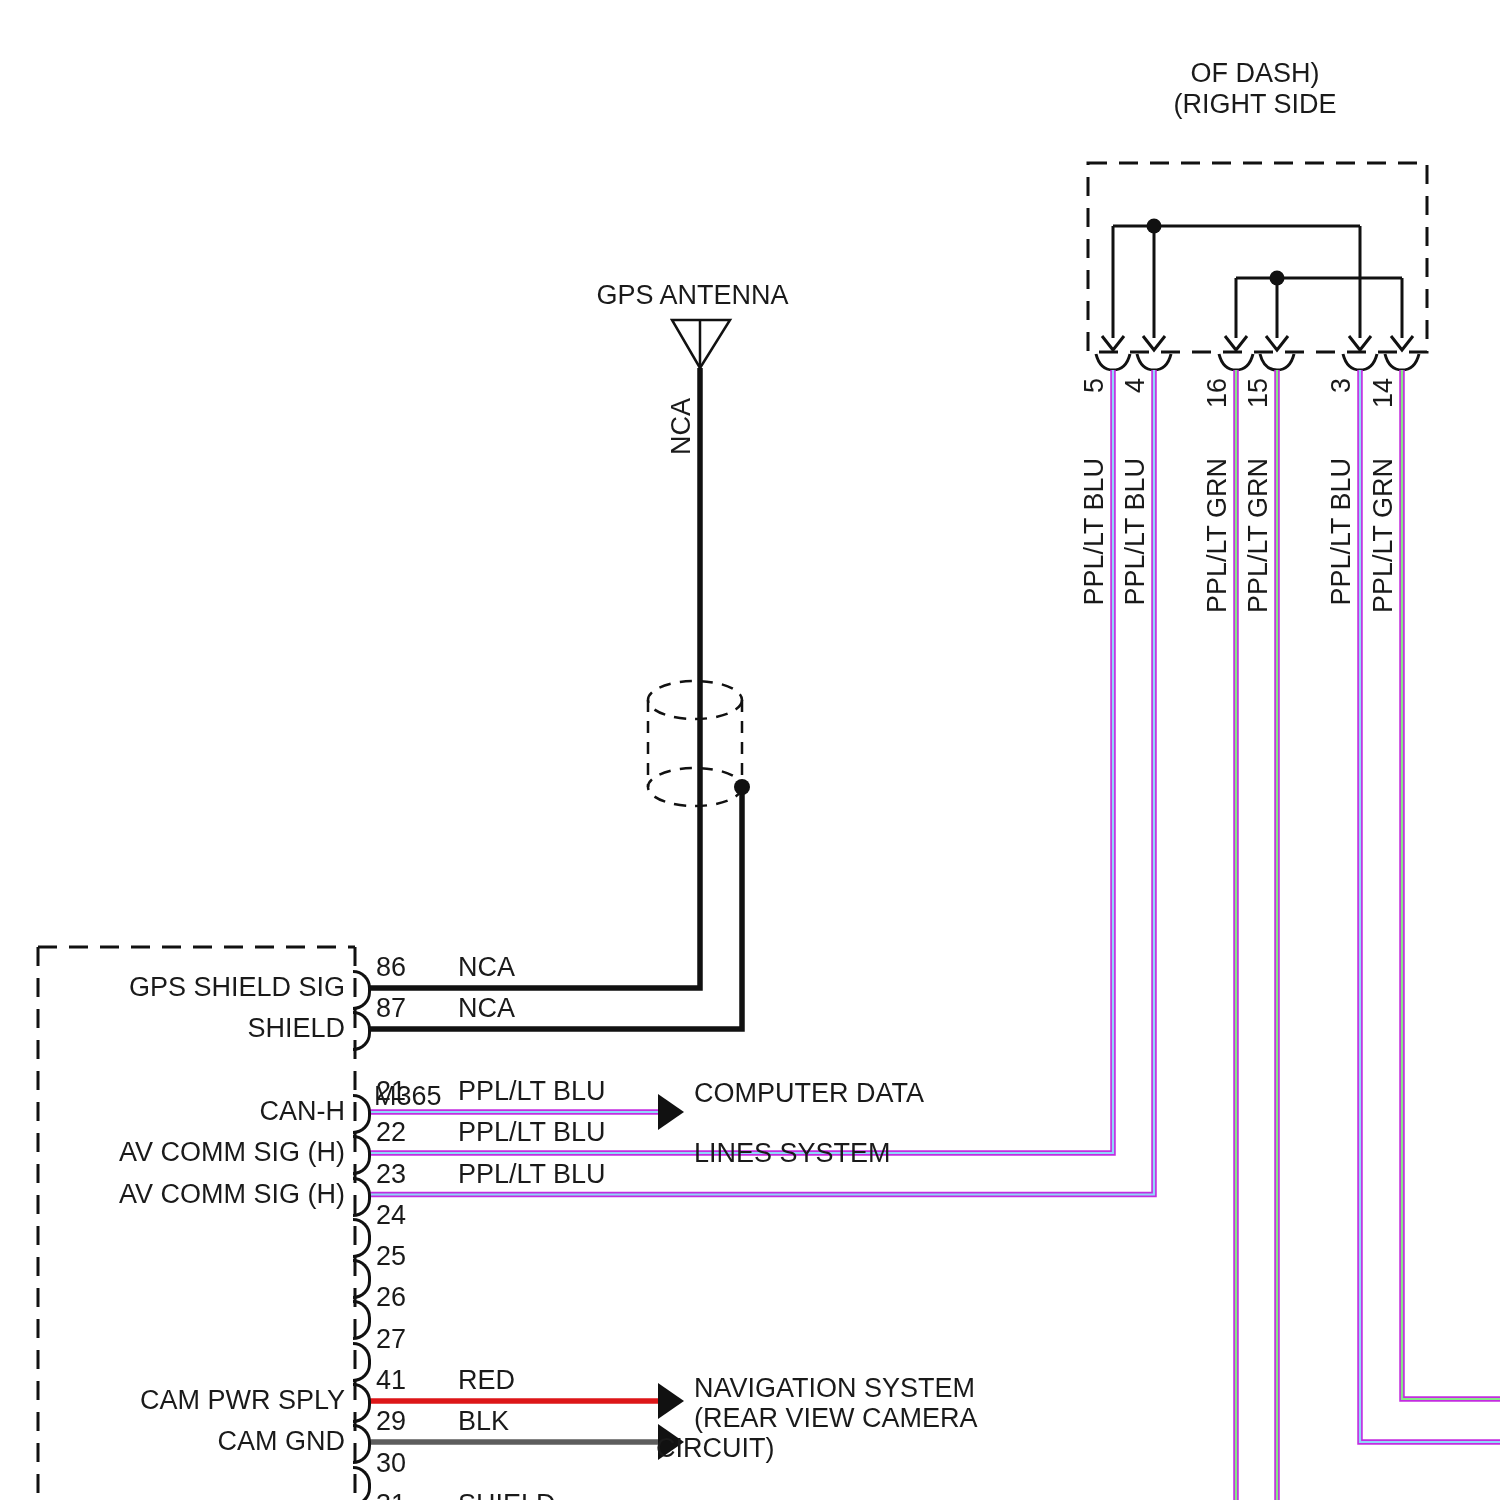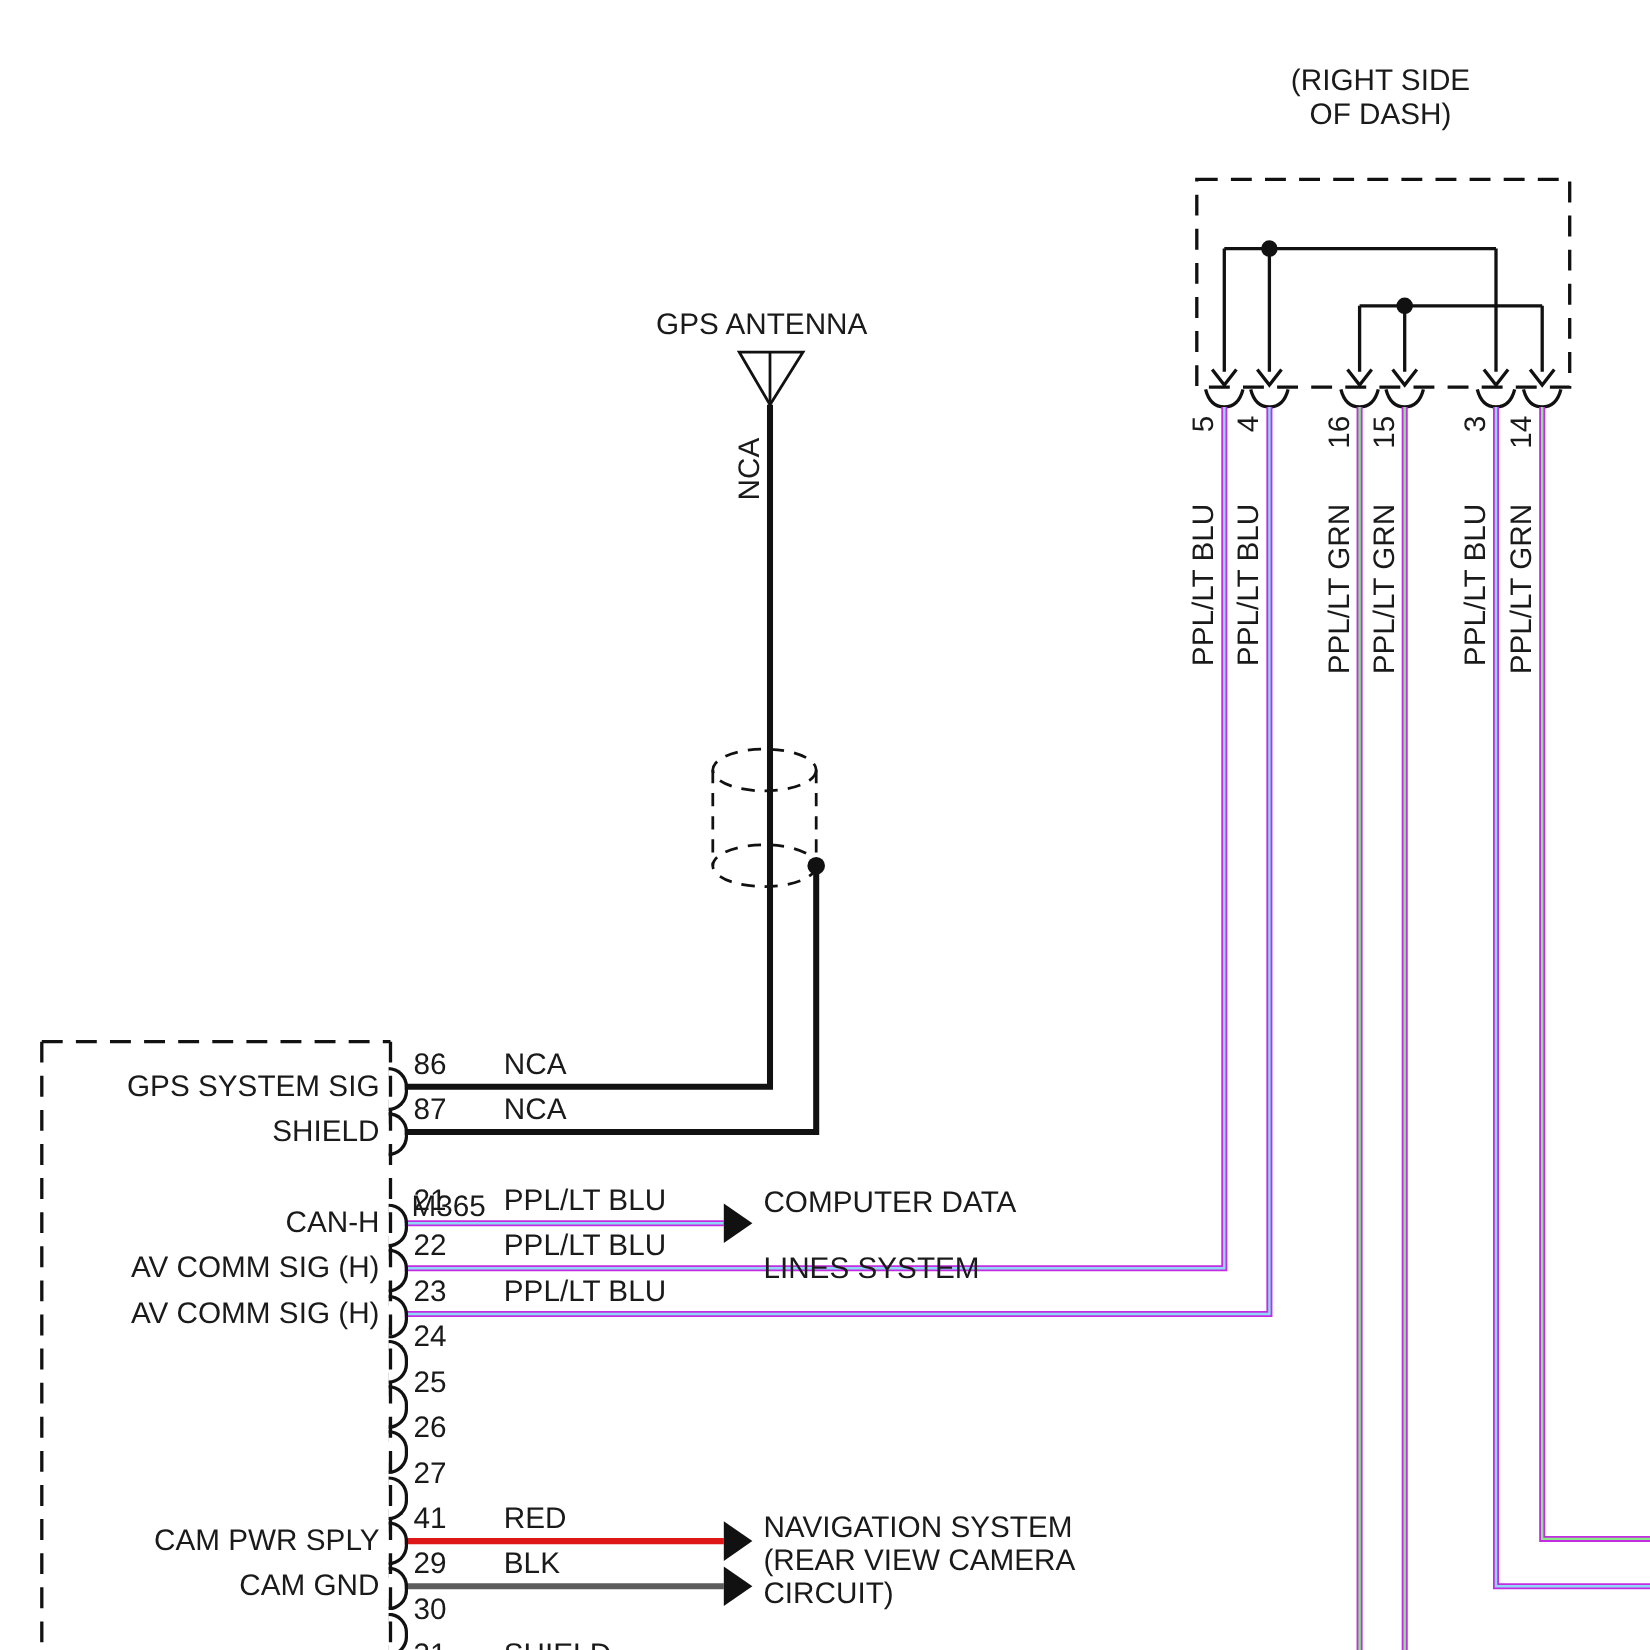--- a/index.html
+++ b/index.html
@@ -118,22 +118,22 @@
 
     <path class="wire-red" d="M368,1401 H658"></path>
     <path class="wire-gray" d="M368,1442 H658"></path>
 
     <polygon class="blackfill" points="658,1094 658,1130 684,1112"></polygon>
     <polygon class="blackfill" points="658,1383 658,1419 684,1401"></polygon>
     <polygon class="blackfill" points="658,1424 658,1460 684,1442"></polygon>
   </svg>
 
   <div class="txt center" style="left:1075px;top:58px;width:360px;">
+    <div>OF DASH)</div>
     <div>(RIGHT SIDE</div>
-    <div>OF DASH)</div>
   </div>
 
   <div class="jcpin" style="left:1081px;">
     <span class="rot" style="left:0;top:378px;">5</span>
     <span class="rot" style="left:0;top:458px;">PPL/LT BLU</span>
   </div>
   <div class="jcpin" style="left:1122px;">
     <span class="rot" style="left:0;top:378px;">4</span>
     <span class="rot" style="left:0;top:458px;">PPL/LT BLU</span>
   </div>
@@ -154,27 +154,27 @@
     <span class="rot" style="left:0;top:458px;">PPL/LT GRN</span>
   </div>
 
   <div class="txt center" style="left:560px;top:280px;width:265px;">GPS ANTENNA</div>
   <span class="rot" style="left:668px;top:398px;">NCA</span>
 
   <div class="txt" style="left:694px;top:1078px;">COMPUTER DATA</div>
   <div class="txt" style="left:694px;top:1109px;margin-top:29px;">LINES SYSTEM</div>
   <div class="txt" style="left:694px;top:1373px;">NAVIGATION SYSTEM</div>
   <div class="txt" style="left:694px;top:1403px;">(REAR VIEW CAMERA</div>
-  <div class="txt" style="left:694px;top:1433px;">CIRCUIT)</div>
+  <div class="txt" style="left:656px;top:1433px;">CIRCUIT)</div>
 
   <div>
 
       <div class="lrow" style="top: 988px;">
         <div class="arc"></div>
-        <div class="txt signal">GPS SYSTEM SIG</div>
+        <div class="txt signal">GPS SHIELD SIG</div>
         <div class="txt pnum">86</div>
         <div class="txt pcolor">NCA</div>
         <div class="txt psub"></div>
       </div>
 
       <div class="lrow" style="top: 1029.3px;">
         <div class="arc"></div>
         <div class="txt signal">SHIELD</div>
         <div class="txt pnum">87</div>
         <div class="txt pcolor">NCA</div>

